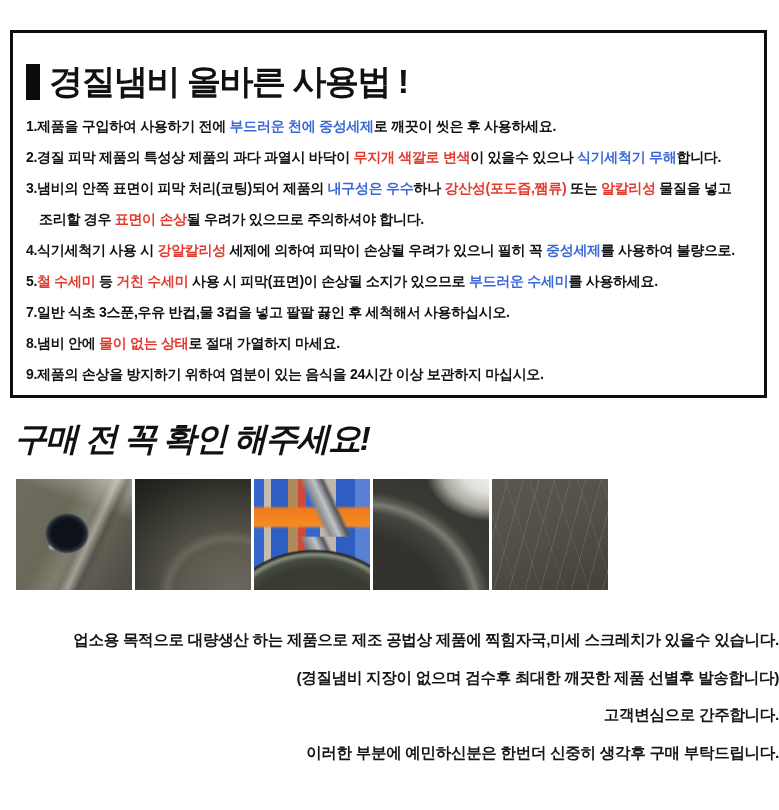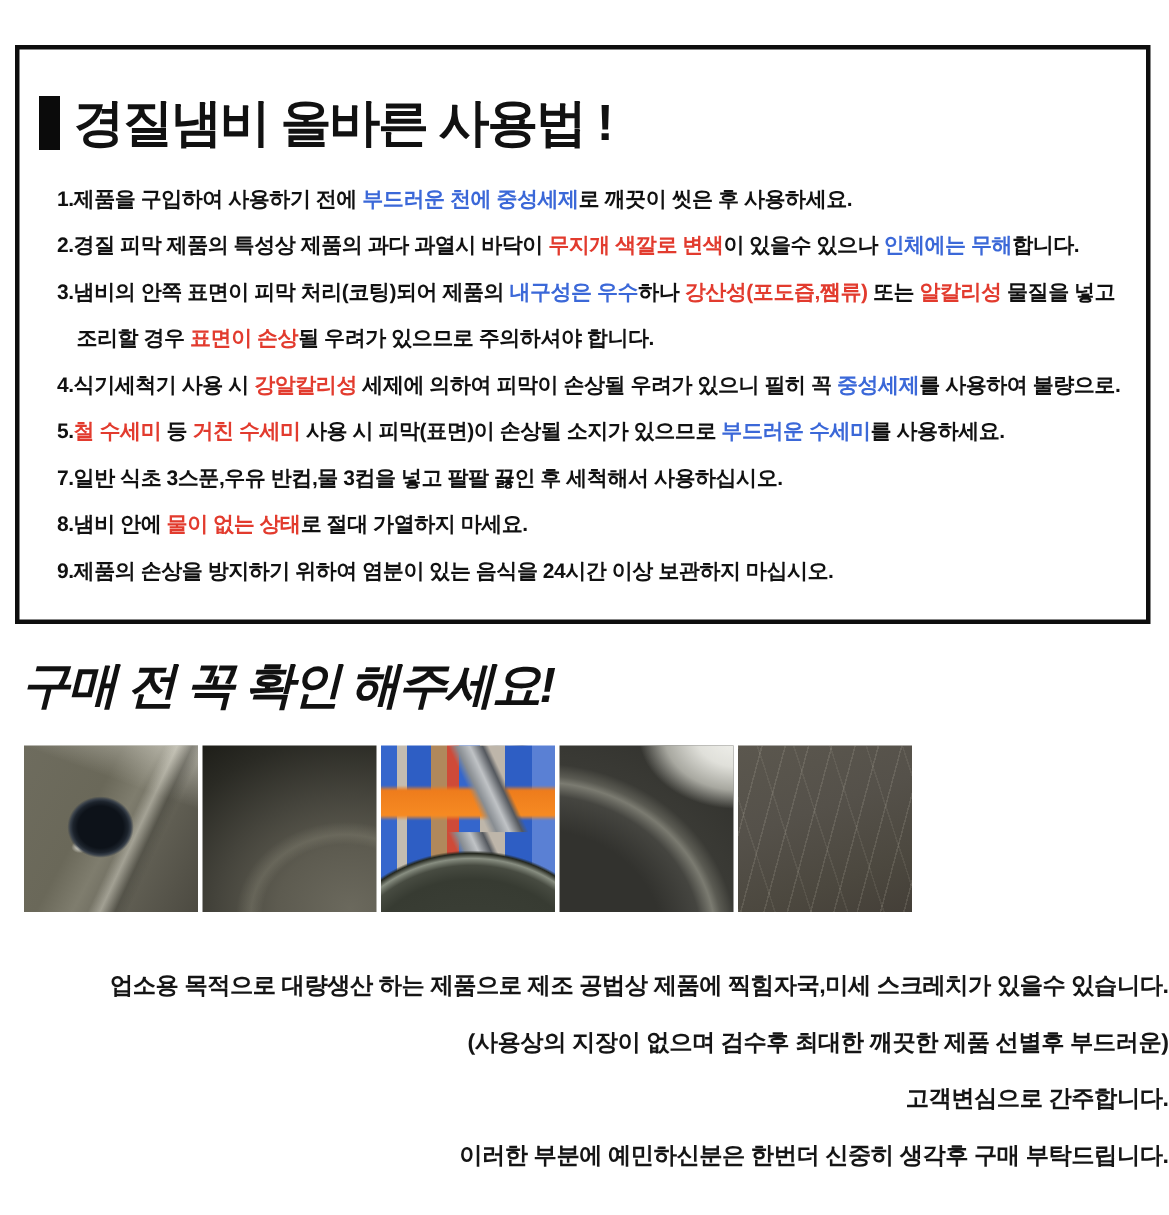--- a/index.html
+++ b/index.html
@@ -11,21 +11,21 @@
   }
   .usage-box{
     margin:30px 12px 0 10px;
     border:3px solid #0e0e0e;
     padding:24px 6px 5px 13px;
     box-sizing:border-box;
   }
   .usage-title-row{display:flex;align-items:center;gap:9px;margin:2px 0 6px 0;}
   .title-bar{width:14px;height:36px;background:#0b0b0b;flex:0 0 auto;}
   .usage-title{font-size:34px;font-weight:bold;margin:0;letter-spacing:-1.5px;white-space:nowrap;}
-  .usage-list{margin:12px;}
+  .usage-list{margin:0;}
   .item-line{font-size:14px;font-weight:bold;line-height:31px;white-space:nowrap;letter-spacing:-0.3px;}
   .item-line.cont{padding-left:13px;}
   .c-k{color:#111111;}
   .c-r{color:var(--red);}
   .c-b{color:var(--blue);}
   .notice-heading{
     font-size:33px;font-weight:bold;margin:19px 0 0 14px;
     letter-spacing:-1.5px;white-space:nowrap;font-style:italic;
   }
   .photo-strip{display:flex;gap:3px;margin:17px 0 0 16px;}
@@ -63,21 +63,21 @@
 
 <div class="page">
 
   <section class="usage-box">
     <div class="usage-title-row">
       <span class="title-bar"></span>
       <h1 class="usage-title">경질냄비 올바른 사용법 !</h1>
     </div>
     <div class="usage-list">
         <div class="item-line"><span class="c-k">1.제품을 구입하여 사용하기 전에 </span><span class="c-b">부드러운 천에 중성세제</span><span class="c-k">로 깨끗이 씻은 후 사용하세요.</span></div>
-        <div class="item-line"><span class="c-k">2.경질 피막 제품의 특성상 제품의 과다 과열시 바닥이 </span><span class="c-r">무지개 색깔로 변색</span><span class="c-k">이 있을수 있으나 </span><span class="c-b">인체에는 무해</span><span class="c-k">합니다.</span></div>
+        <div class="item-line"><span class="c-k">2.경질 피막 제품의 특성상 제품의 과다 과열시 바닥이 </span><span class="c-r">무지개 색깔로 변색</span><span class="c-k">이 있을수 있으나 </span><span class="c-b">식기세척기 무해</span><span class="c-k">합니다.</span></div>
         <div class="item-line"><span class="c-k">3.냄비의 안쪽 표면이 피막 처리(코팅)되어 제품의 </span><span class="c-b">내구성은 우수</span><span class="c-k">하나 </span><span class="c-r">강산성(포도즙,쨈류)</span><span class="c-k"> 또는 </span><span class="c-r">알칼리성</span><span class="c-k"> 물질을 넣고</span></div>
         <div class="item-line cont"><span class="c-k">조리할 경우 </span><span class="c-r">표면이 손상</span><span class="c-k">될 우려가 있으므로 주의하셔야 합니다.</span></div>
         <div class="item-line"><span class="c-k">4.식기세척기 사용 시 </span><span class="c-r">강알칼리성</span><span class="c-k"> 세제에 의하여 피막이 손상될 우려가 있으니 필히 꼭 </span><span class="c-b">중성세제</span><span class="c-k">를 사용하여 불량으로.</span></div>
         <div class="item-line"><span class="c-k">5.</span><span class="c-r">철 수세미</span><span class="c-k"> 등 </span><span class="c-r">거친 수세미</span><span class="c-k"> 사용 시 피막(표면)이 손상될 소지가 있으므로 </span><span class="c-b">부드러운 수세미</span><span class="c-k">를 사용하세요.</span></div>
         <div class="item-line"><span class="c-k">7.일반 식초 3스푼,우유 반컵,물 3컵을 넣고 팔팔 끓인 후 세척해서 사용하십시오.</span></div>
         <div class="item-line"><span class="c-k">8.냄비 안에 </span><span class="c-r">물이 없는 상태</span><span class="c-k">로 절대 가열하지 마세요.</span></div>
         <div class="item-line"><span class="c-k">9.제품의 손상을 방지하기 위하여 염분이 있는 음식을 24시간 이상 보관하지 마십시오.</span></div>
       </div>
   </section>
 
@@ -86,18 +86,18 @@
   <div class="photo-strip">
       <div class="photo p1"></div>
       <div class="photo p2"></div>
       <div class="photo p3"></div>
       <div class="photo p4"></div>
       <div class="photo p5"></div>
     </div>
 
   <div class="notice-paragraphs">
       <p>업소용 목적으로 대량생산 하는 제품으로 제조 공법상 제품에 찍힘자국,미세 스크레치가 있을수 있습니다.</p>
-      <p>(사용상의 지장이 없으며 검수후 최대한 깨끗한 제품 선별후 부드러운)</p>
+      <p>(경질냄비 지장이 없으며 검수후 최대한 깨끗한 제품 선별후 발송합니다)</p>
       <p>고객변심으로 간주합니다.</p>
       <p>이러한 부분에 예민하신분은 한번더 신중히 생각후 구매 부탁드립니다.</p>
     </div>
 
 </div>
 
 </body></html>

